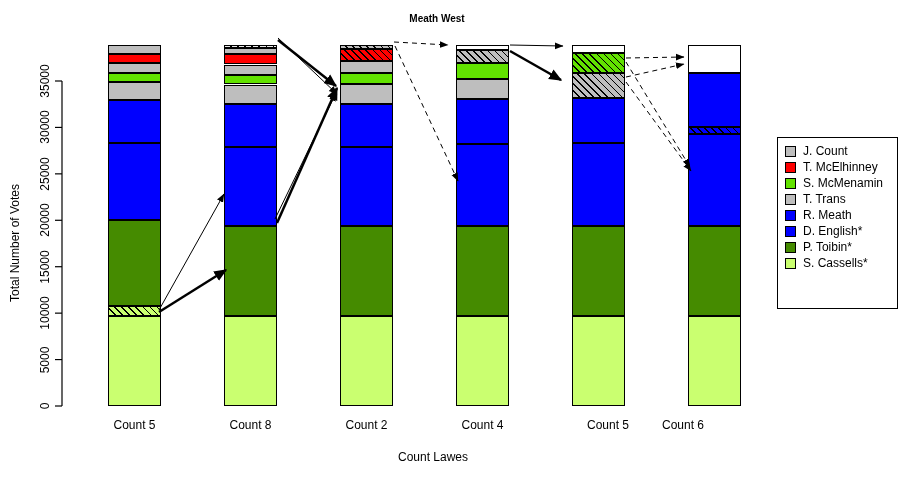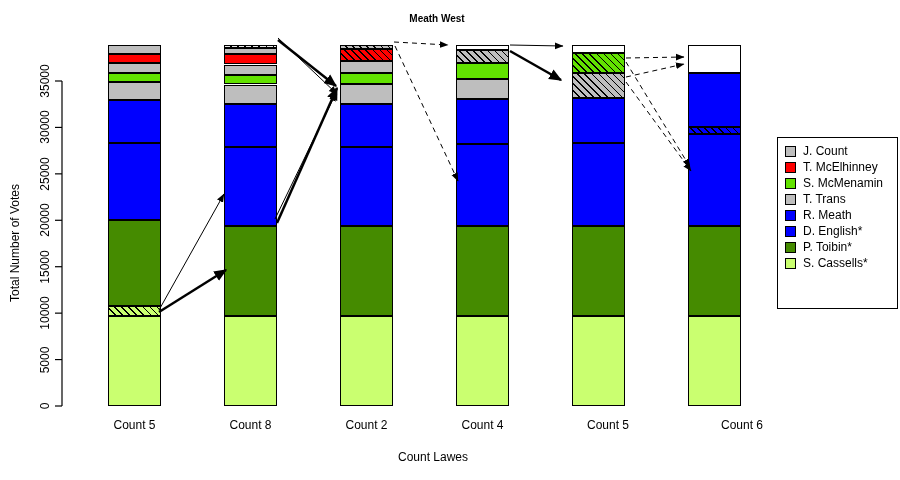--- a/index.html
+++ b/index.html
@@ -184,21 +184,21 @@
         <span class="legend-swatch" style="background: rgb(202, 255, 112);"></span>
         <span class="legend-label">S. Cassells*</span>
       </div>
     </div>
   <div id="xticks">
       <div class="xtick-label" style="left: 134.5px; top: 418px;">Count 5</div>
       <div class="xtick-label" style="left: 250.5px; top: 418px;">Count 8</div>
       <div class="xtick-label" style="left: 366.5px; top: 418px;">Count 2</div>
       <div class="xtick-label" style="left: 482.5px; top: 418px;">Count 4</div>
       <div class="xtick-label" style="left: 608px; top: 418px;">Count 5</div>
-      <div class="xtick-label" style="left: 742px; top: 418px;">Count 6</div>
+      <div class="xtick-label" style="left: 683px; top: 418px;">Count 6</div>
     </div>
   <div id="yticks">
       <div class="ytick-label" style="left: 45px; top: 406px;">0</div>
       <div class="ytick-label" style="left: 45px; top: 359.571px;">5000</div>
       <div class="ytick-label" style="left: 45px; top: 313.143px;">10000</div>
       <div class="ytick-label" style="left: 45px; top: 266.714px;">15000</div>
       <div class="ytick-label" style="left: 45px; top: 220.286px;">20000</div>
       <div class="ytick-label" style="left: 45px; top: 173.857px;">25000</div>
       <div class="ytick-label" style="left: 45px; top: 127.429px;">30000</div>
       <div class="ytick-label" style="left: 45px; top: 81px;">35000</div>

